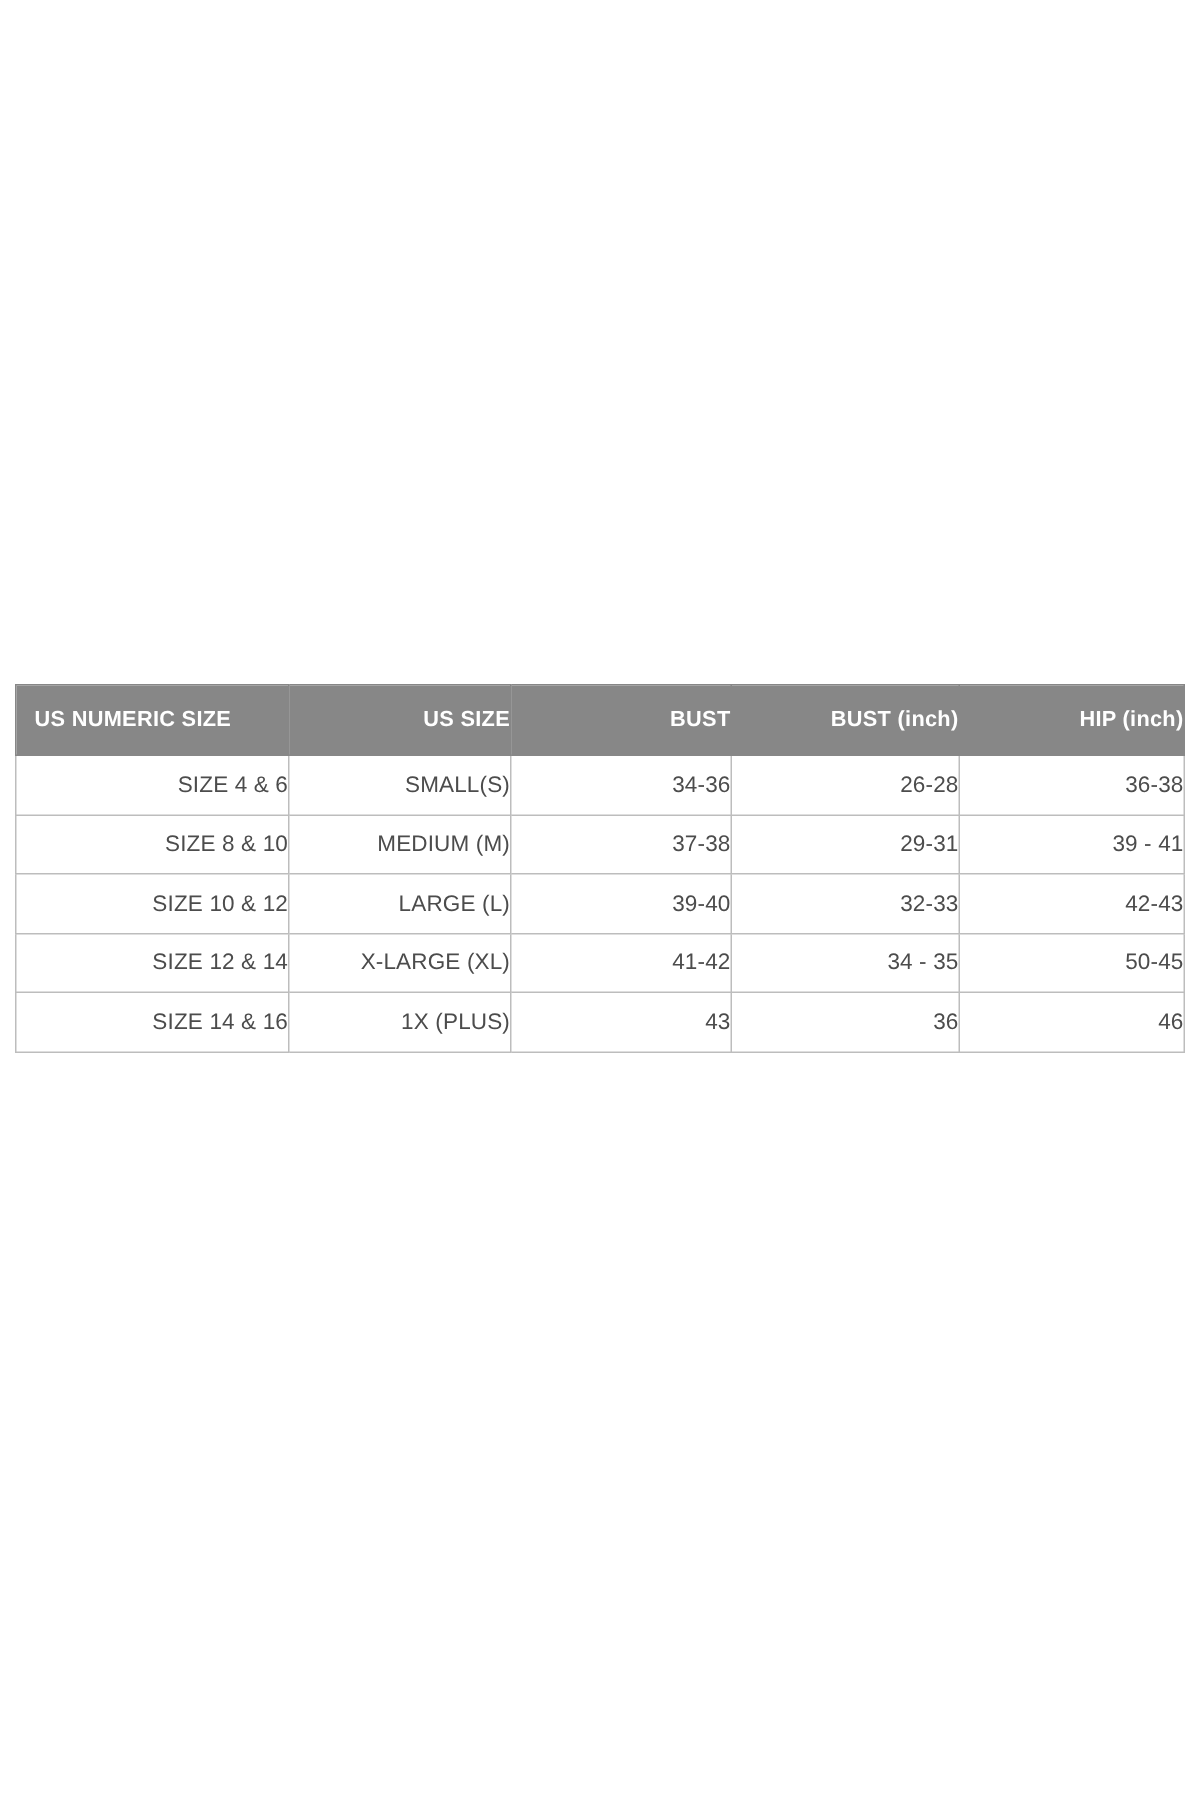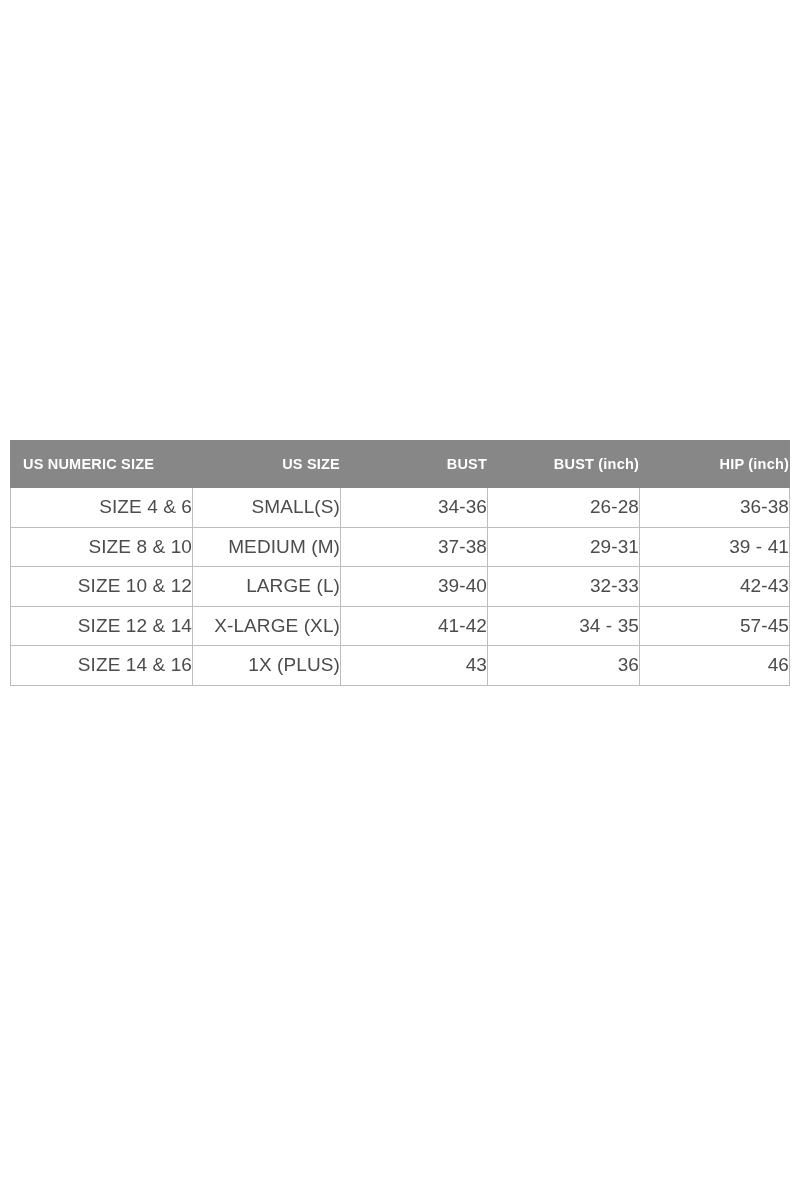--- a/index.html
+++ b/index.html
@@ -19,21 +19,21 @@
     position: absolute;
     left: 0;
     top: 0;
     width: 799px;
     height: 1200px;
     background: #ffffff;
   }
   .table-wrap {
     position: absolute;
     left: 10px;
-    top: 440px;
+    top: 456px;
     width: 779px;
   }
   table.size-chart {
     border-collapse: collapse;
     width: 779px;
     table-layout: fixed;
   }
   table.size-chart th,
   table.size-chart td {
     border: 1px solid #bdbdbd;
@@ -49,21 +49,21 @@
     letter-spacing: 0.2px;
     height: 46px;
     border: 1px solid #878787;
   }
   table.size-chart thead th.first-col {
     text-align: left;
     padding-left: 12px;
   }
   table.size-chart tbody td {
     height: 38.5px;
-    font-size: 19px;
+    font-size: 15px;
     color: #4c4c4c;
     background: #ffffff;
     letter-spacing: 0.1px;
   }
   col.c1 { width: 182px; }
   col.c2 { width: 148px; }
   col.c3 { width: 147px; }
   col.c4 { width: 152px; }
   col.c5 { width: 150px; }
 </style>
@@ -109,21 +109,21 @@
           <td>LARGE (L)</td>
           <td>39-40</td>
           <td>32-33</td>
           <td>42-43</td>
         </tr>
         <tr>
           <td>SIZE 12 &amp; 14</td>
           <td>X-LARGE (XL)</td>
           <td>41-42</td>
           <td>34 - 35</td>
-          <td>57-45</td>
+          <td>50-45</td>
         </tr>
         <tr>
           <td>SIZE 14 &amp; 16</td>
           <td>1X (PLUS)</td>
           <td>43</td>
           <td>36</td>
           <td>46</td>
         </tr>
       </tbody>
     </table>

